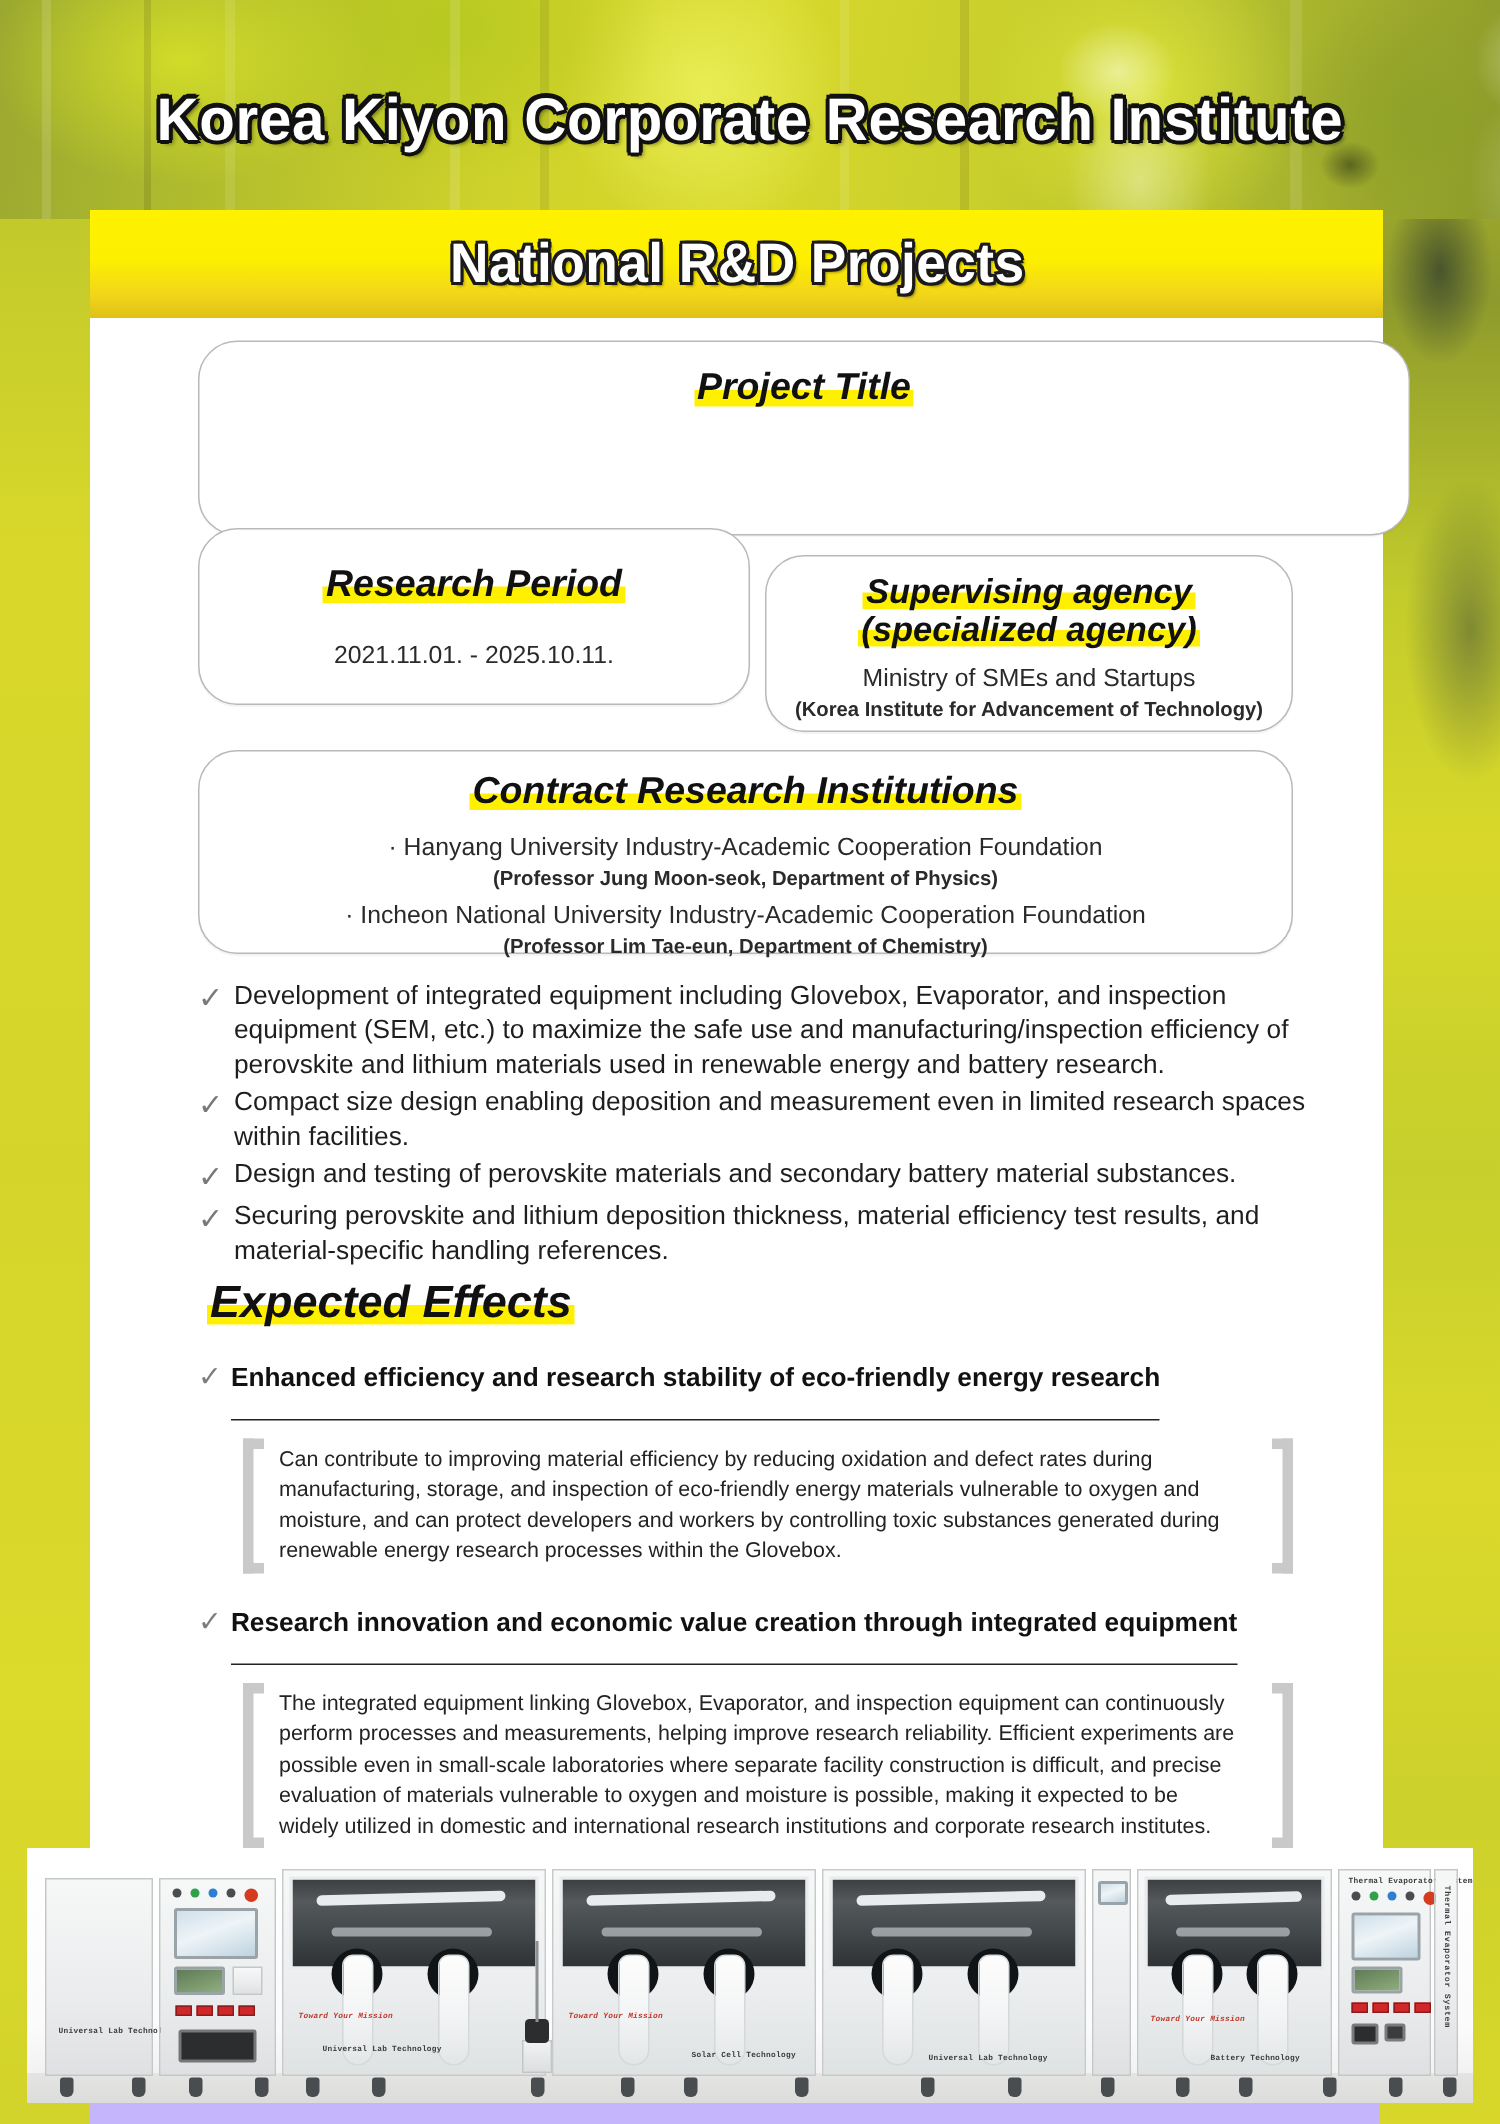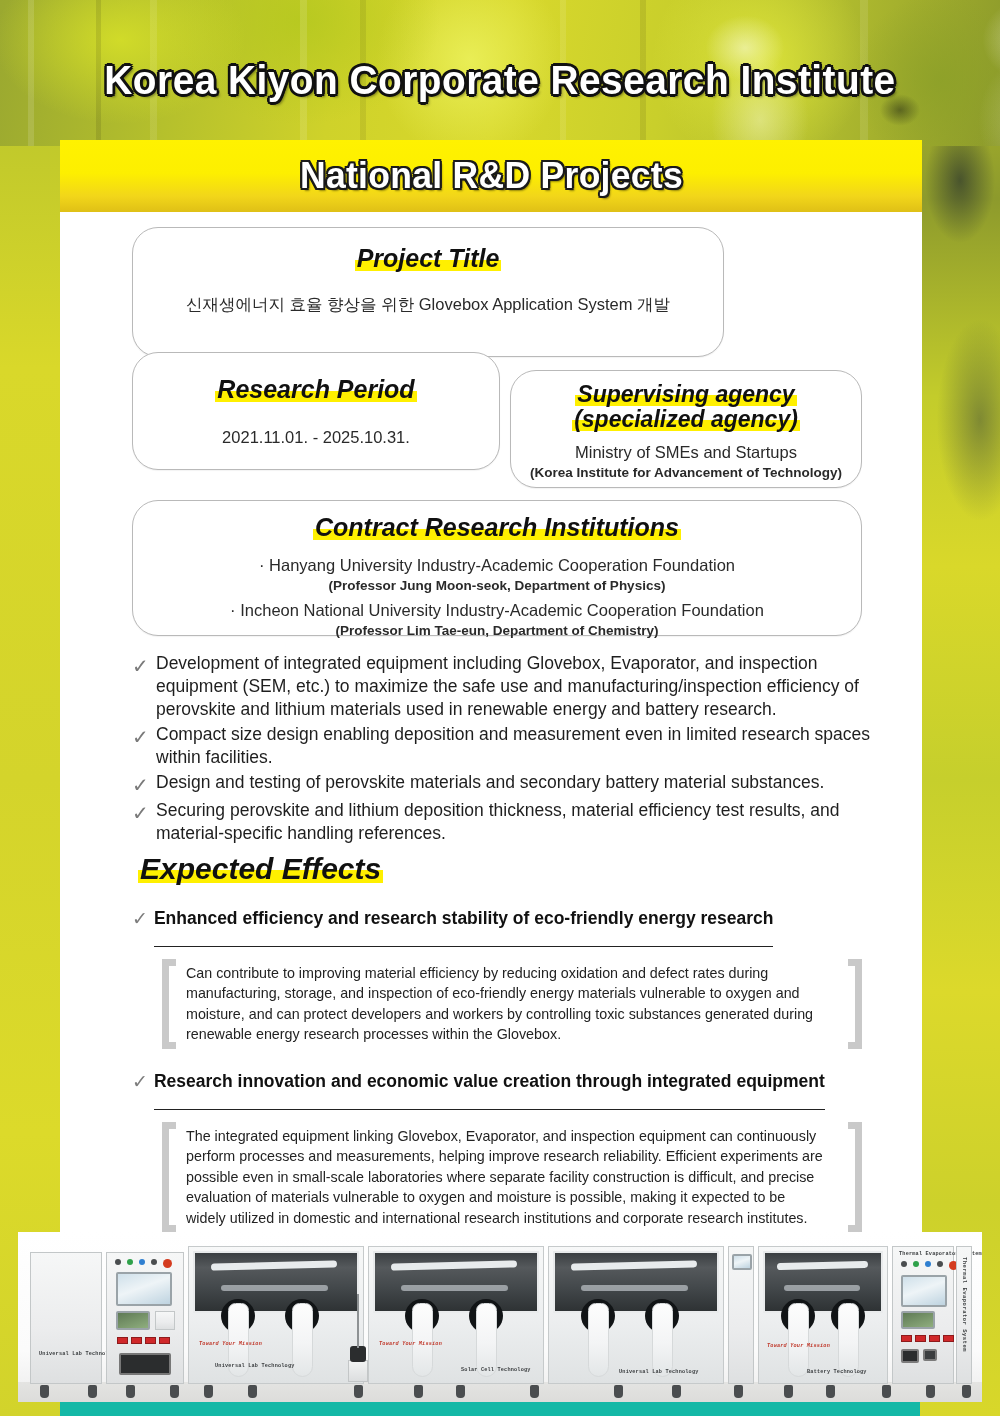--- a/index.html
+++ b/index.html
@@ -8,21 +8,21 @@
     width: 1000px;
     height: 1416px;
     overflow: hidden;
     font-family: "Liberation Sans", sans-serif;
   }
 
   .poster {
     position: relative;
     width: 1000px;
     height: 1416px;
-    background: #14b8a6;
+    background: #c4b5fd;
     overflow: hidden;
   }
 
   
   .hero {
     position: absolute;
     left: 0; top: 0;
     width: 1000px; height: 146px;
     overflow: hidden;
     background: #8f9c2a;
@@ -163,21 +163,21 @@
 
   .card-body {
     text-align: center;
     color: #2a2a2a;
     font-size: 16.5px;
     line-height: 1.38;
   }
   .card-body .sub { font-size: 13.5px; font-weight: bold; }
 
   
-  #card-project  { left: 72px;  top: 15px;  width: 592px; height: 130px; }
+  #card-project  { left: 72px;  top: 15px;  width: 808px; height: 130px; }
   #card-period   { left: 72px;  top: 140px; width: 368px; height: 118px; }
   #card-agency   { left: 450px; top: 158px; width: 352px; height: 118px; }
   #card-contract { left: 72px;  top: 288px; width: 730px; height: 136px; }
 
   
   .checklist {
     position: absolute;
     left: 72px; top: 440px;
     width: 740px;
   }
@@ -398,29 +398,28 @@
     <div class="banner-text">National R&amp;D Projects</div>
   </div>
 
   <div class="sheet">
 
     <div class="card" id="card-project">
       <div class="title-wrap" style="margin-top:16px;">
         <span class="card-title"><span class="hl">Project Title</span></span>
       </div>
       <div class="card-body" style="margin-top:20px;">
-        <div>신재생에너지 효율 향상을 위한 Glovebox Application System 개발</div>
       </div>
     </div>
 
     <div class="card" id="card-period">
       <div class="title-wrap" style="margin-top:22px;">
         <span class="card-title"><span class="hl">Research Period</span></span>
       </div>
-      <div class="card-body" style="margin-top:22px;">2021.11.01. - 2025.10.31.</div>
+      <div class="card-body" style="margin-top:22px;">2021.11.01. - 2025.10.11.</div>
     </div>
 
     <div class="card" id="card-agency">
       <div class="title-wrap" style="margin-top:10px;">
         <span class="card-title" style="font-size:23px;"><span class="hl">Supervising agency</span></span>
       </div>
       <div class="title-wrap" style="margin-top:-2px;">
         <span class="card-title" style="font-size:23px;"><span class="hl">(specialized agency)</span></span>
       </div>
       <div class="card-body" style="margin-top:8px;">

